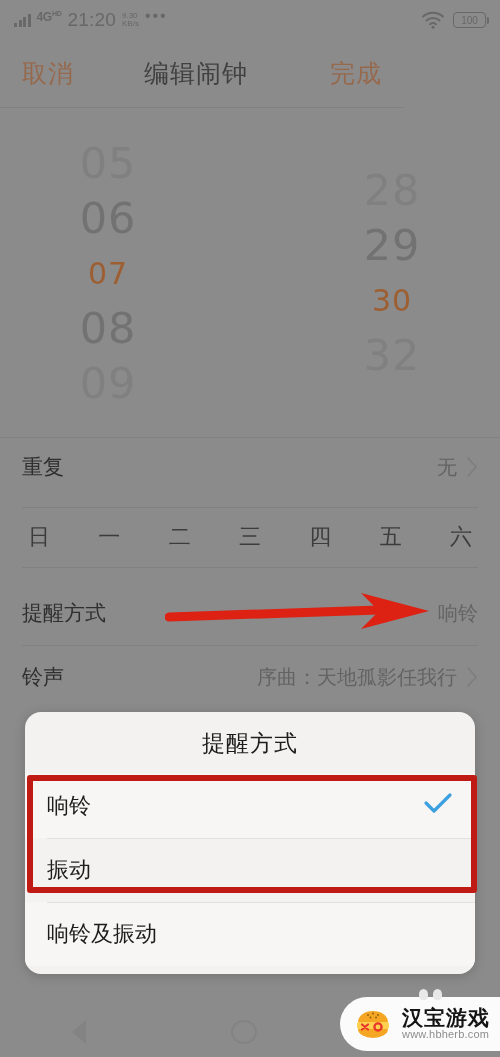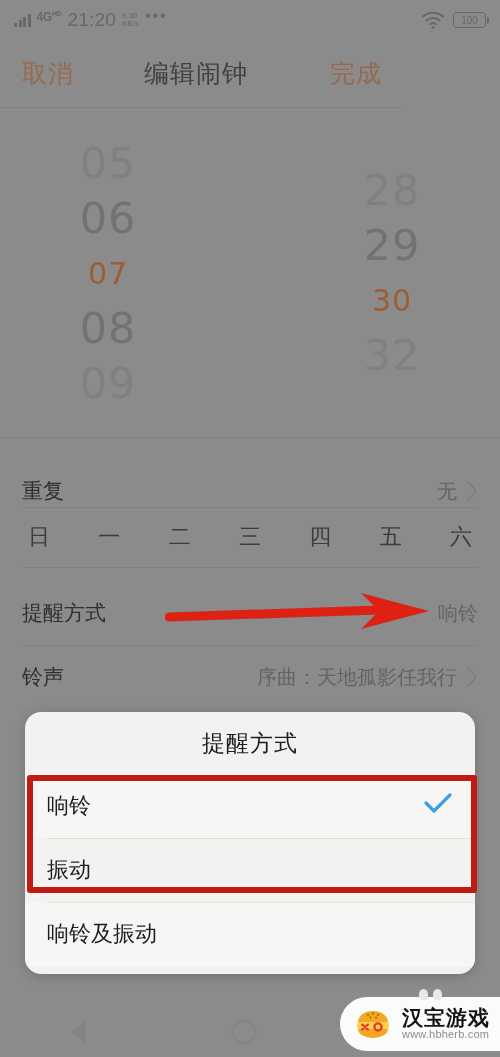--- a/index.html
+++ b/index.html
@@ -211,21 +211,21 @@
           <div class="it far">28</div>
           <div class="it">29</div>
           <div class="it sel">30</div>
           <div class="it far">32</div>
         </div>
       </div>
     </div>
 
     <div class="topline" style="top:437px;"></div>
 
-    <div class="row" style="top:460px;">
+    <div class="row" style="top:436px;">
       <span>重复</span>
       <span class="val">无</span>
       <span class="chev">
         <svg width="11" height="20" viewBox="0 0 11 20">
             <path d="M1 1 L9 10 L1 19" stroke="#8a8a8a" stroke-width="1.8" fill="none" stroke-linecap="round" stroke-linejoin="round"></path>
           </svg>
       </span>
     </div>
     <div class="hr" style="top:507px;"></div>
 

